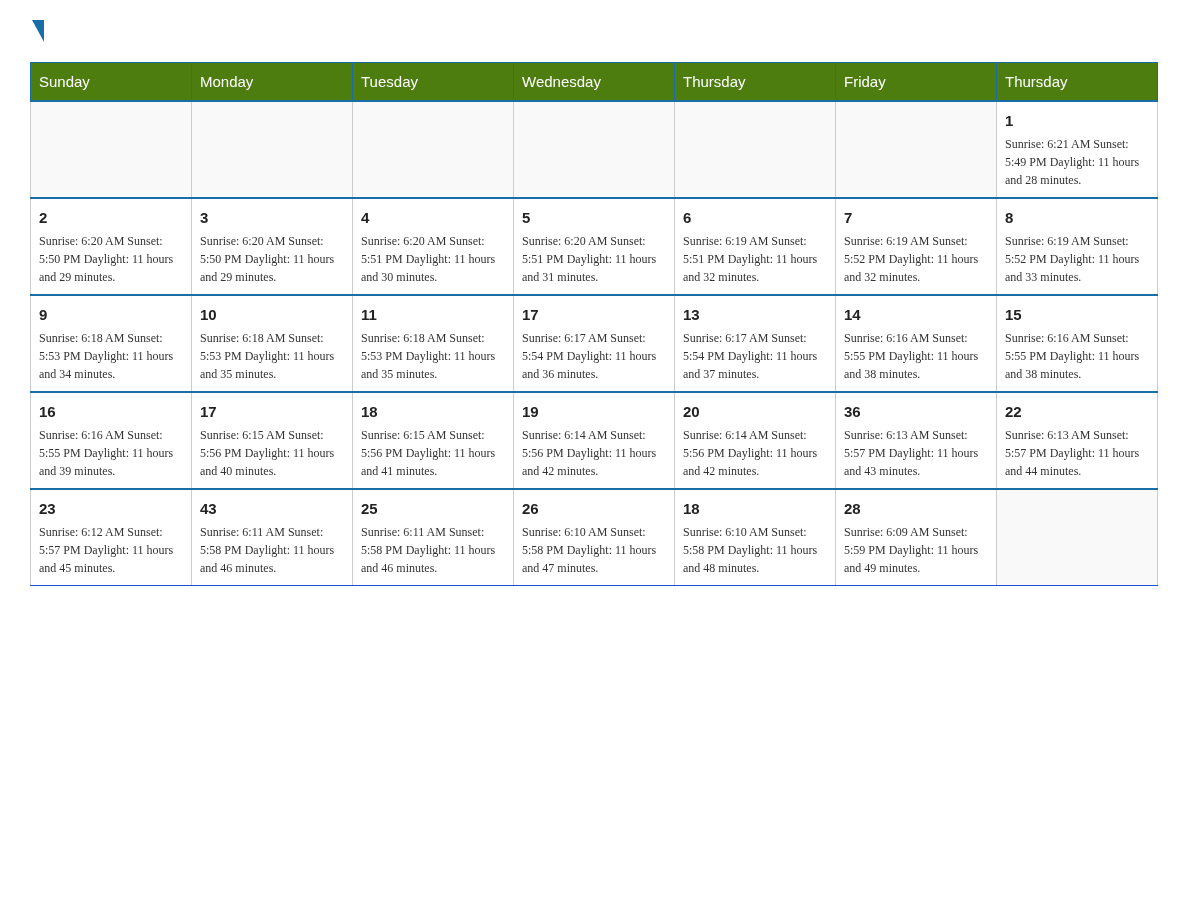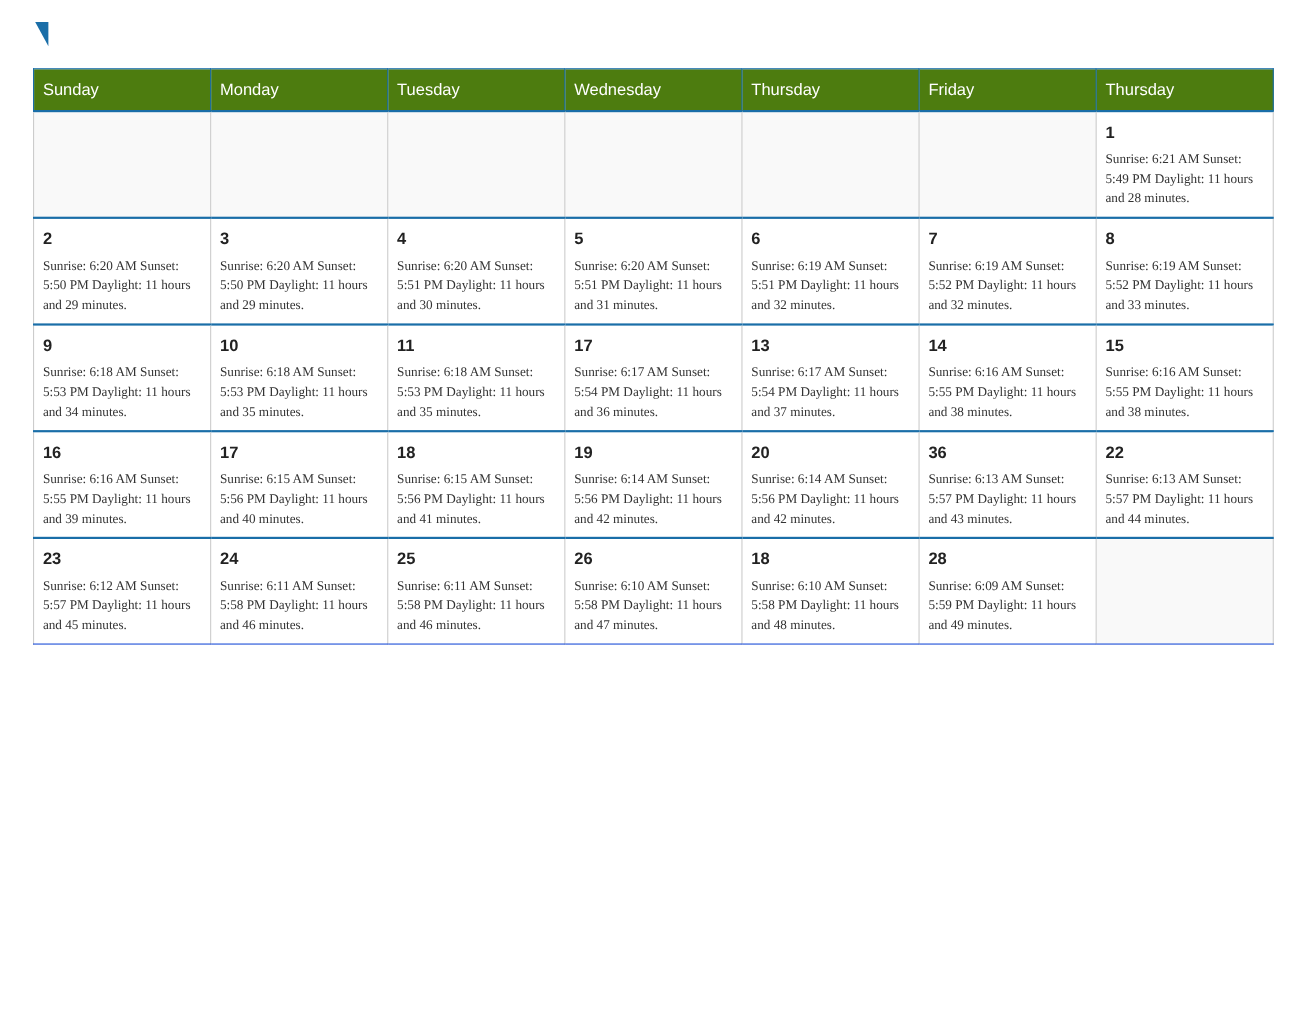--- a/index.html
+++ b/index.html
@@ -279,21 +279,21 @@
         </td>
       </tr>
       <tr class="week-row last-row">
         <td>
           <span class="day-number">23</span>
           <div class="day-info">Sunrise: 6:12 AM
 Sunset: 5:57 PM
 Daylight: 11 hours and 45 minutes.</div>
         </td>
         <td>
-          <span class="day-number">24</span>
+          <span class="day-number">43</span>
           <div class="day-info">Sunrise: 6:11 AM
 Sunset: 5:58 PM
 Daylight: 11 hours and 46 minutes.</div>
         </td>
         <td>
           <span class="day-number">25</span>
           <div class="day-info">Sunrise: 6:11 AM
 Sunset: 5:58 PM
 Daylight: 11 hours and 46 minutes.</div>
         </td>

